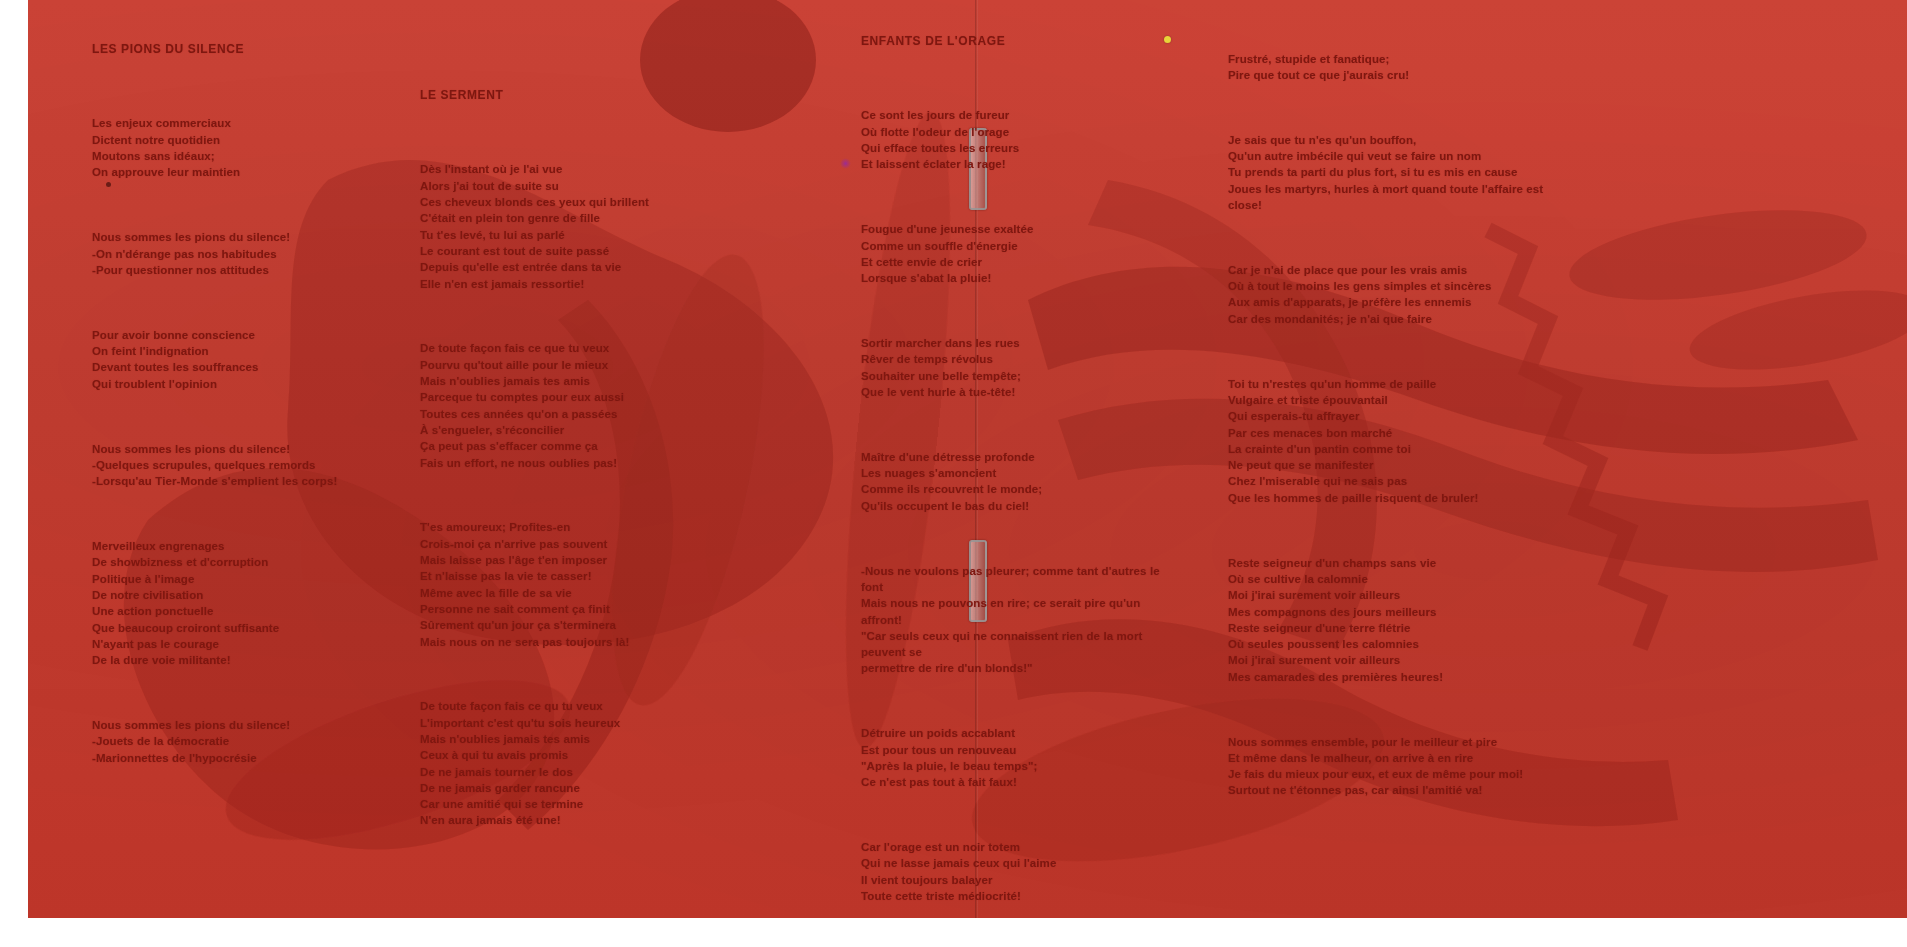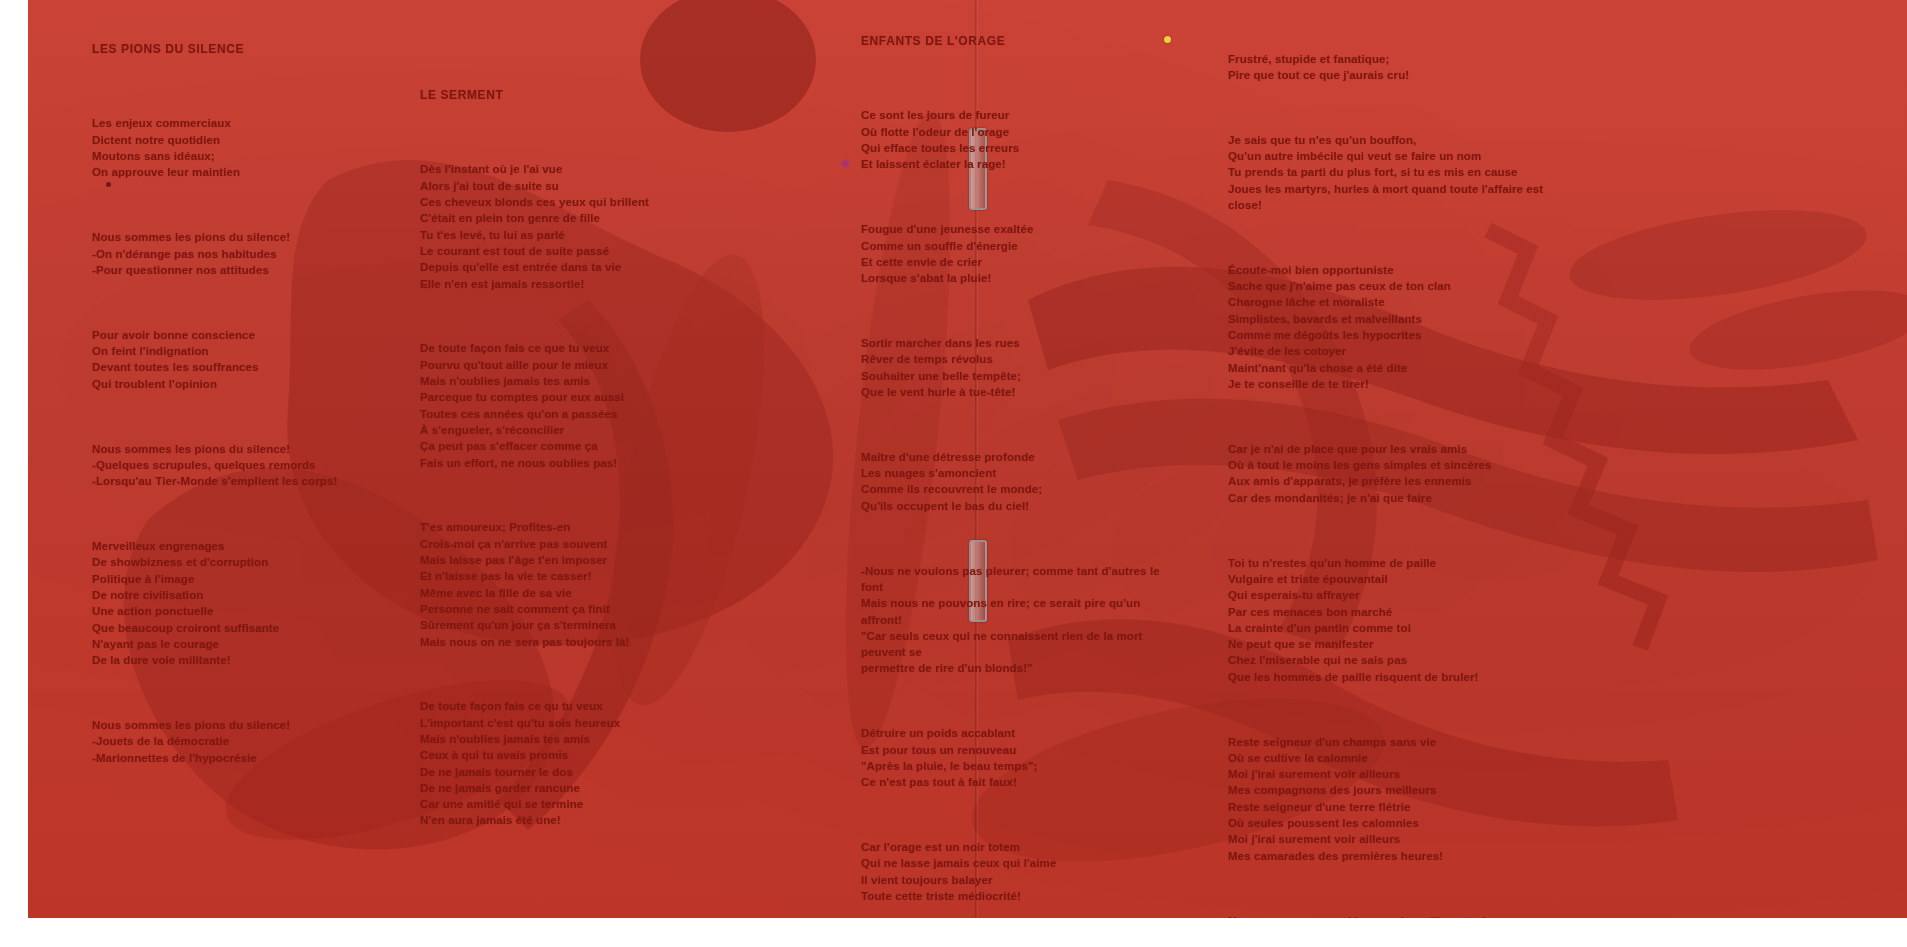--- a/index.html
+++ b/index.html
@@ -260,28 +260,20 @@
       
     </div>
 
     <div class="col col-4">
       <p class="stanza">Frustré, stupide et fanatique;
 Pire que tout ce que j'aurais cru!</p>
       <p class="stanza">Je sais que tu n'es qu'un bouffon,
 Qu'un autre imbécile qui veut se faire un nom
 Tu prends ta parti du plus fort, si tu es mis en cause
 Joues les martyrs, hurles à mort quand toute l'affaire est close!</p>
-      <p class="stanza">Écoute-moi bien opportuniste
-Sache que j'n'aime pas ceux de ton clan
-Charogne lâche et moraliste
-Simplistes, bavards et malveillants
-Comme me dégoûts les hypocrites
-J'évite de les cotoyer
-Maint'nant qu'la chose a été dite
-Je te conseille de te tirer!</p>
       <p class="stanza">Car je n'ai de place que pour les vrais amis
 Où à tout le moins les gens simples et sincères
 Aux amis d'apparats, je préfère les ennemis
 Car des mondanités; je n'ai que faire</p>
       <p class="stanza">Toi tu n'restes qu'un homme de paille
 Vulgaire et triste épouvantail
 Qui esperais-tu affrayer
 Par ces menaces bon marché
 La crainte d'un pantin comme toi
 Ne peut que se manifester

